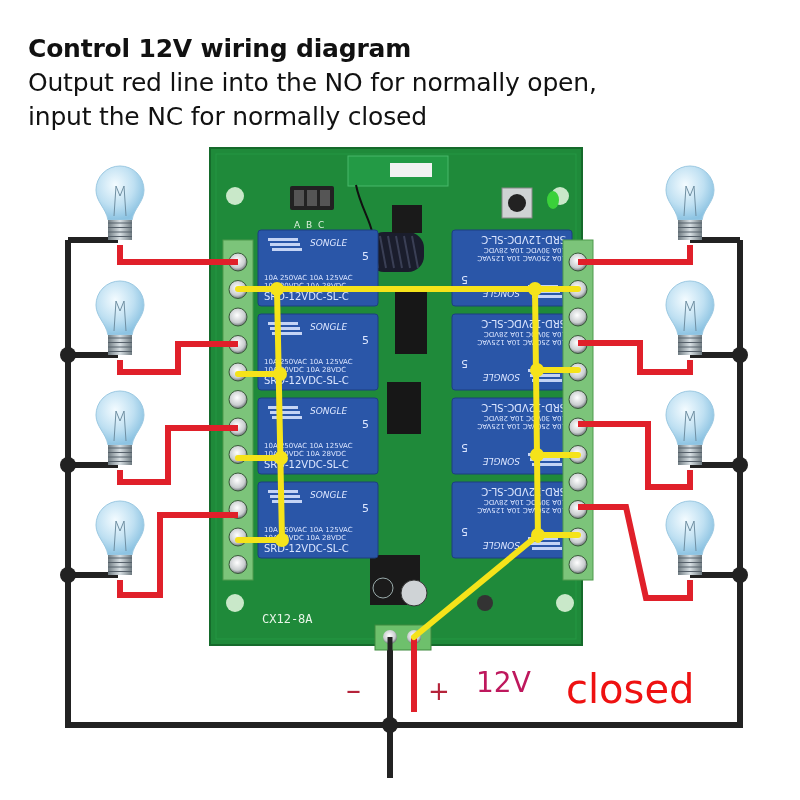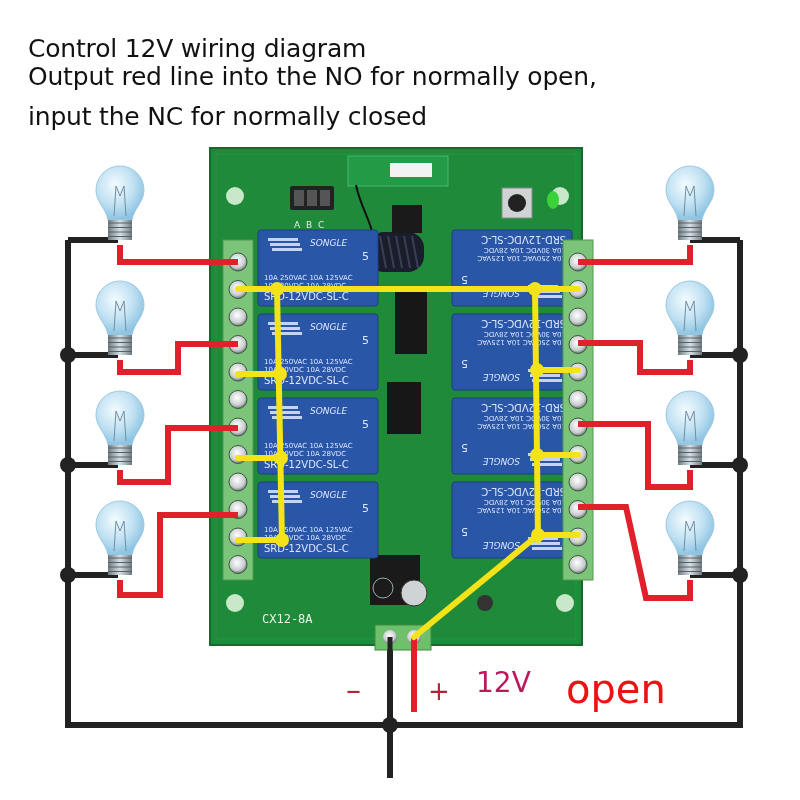--- a/index.html
+++ b/index.html
@@ -1,19 +1,19 @@
 <!DOCTYPE html>
 <html><head>
 <meta charset="utf-8">
 <style>
   html, body { margin:0; padding:0; background:#ffffff; }
   body { width:800px; height:800px; position:relative; overflow:hidden; font-family:"DejaVu Sans", sans-serif; }
   .title { position:absolute; left:28px; color:#111; font-size:25px; line-height:34px; letter-spacing:-0.2px; font-family:"DejaVu Sans", sans-serif; }
-  #t1 { top:32px; }
-  #t2 { top:60px; }
+  #t1 { top:32px;font-weight:bold; }
+  #t2 { top:66px; }
   #t3 { top:100px; }
   svg#diagram { position:absolute; left:0; top:0; }
   .lbl-minus { position:absolute; left:346px; top:672px; color:#b5233a; font-size:30px; }
   .lbl-plus { position:absolute; left:428px; top:676px; color:#b5233a; font-size:26px; }
   .lbl-12v { position:absolute; left:476px; top:666px; color:#be185d; font-size:28px; font-family:"DejaVu Sans", sans-serif; }
   .lbl-input { position:absolute; left:566px; top:666px; color:#ee1111; font-size:40px; font-family:"DejaVu Sans", sans-serif; }
   .relay-text { font-family:"DejaVu Sans", sans-serif; fill:#dce6ff; }
   .model-label { font-family:"DejaVu Sans Mono", monospace; fill:#e8f5e8; }
 </style>
 </head>
@@ -345,13 +345,13 @@
         <line x1="678" y1="562.5" x2="702" y2="562.5" stroke="#55606a" stroke-width="1"></line>
         <line x1="678" y1="567" x2="702" y2="567" stroke="#55606a" stroke-width="1"></line>
         <line x1="678" y1="571.5" x2="702" y2="571.5" stroke="#55606a" stroke-width="1"></line>
       </g>
     </g>
 </svg>
 
 <span class="lbl-minus">–</span>
 <span class="lbl-plus">+</span>
 <span class="lbl-12v">12V</span>
-<span class="lbl-input">open</span>
+<span class="lbl-input">closed</span>
 
 </body></html>

